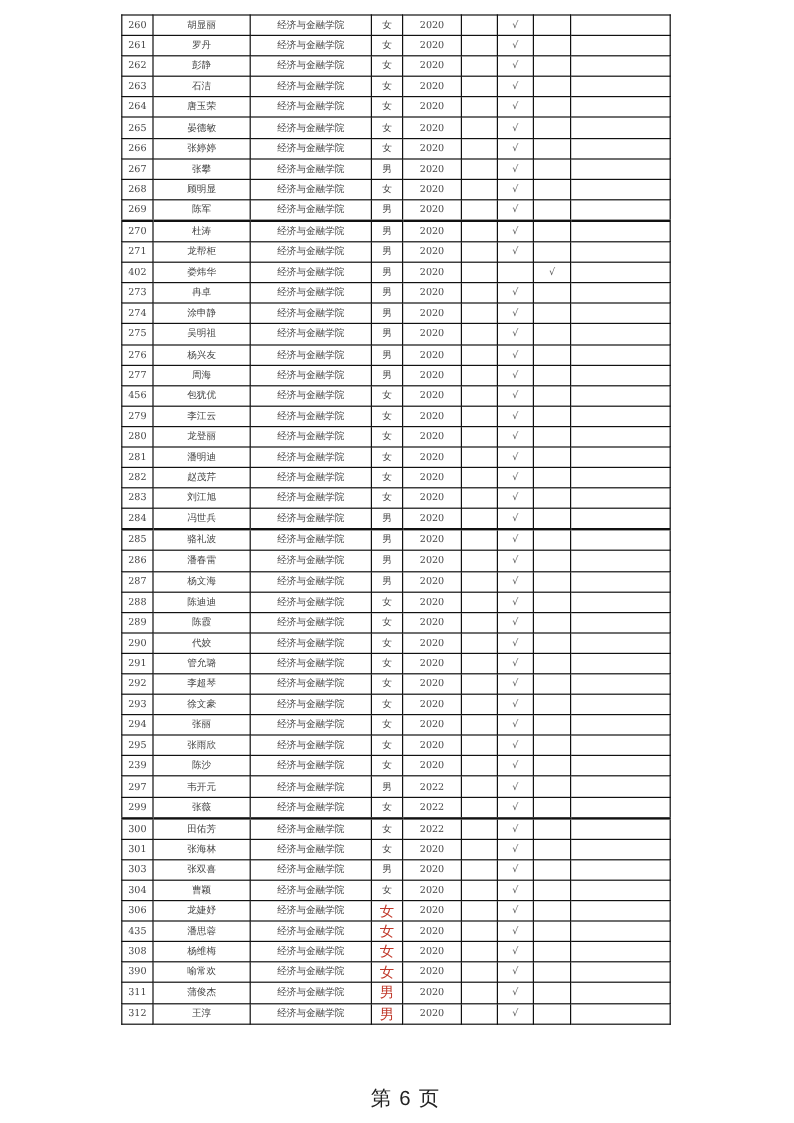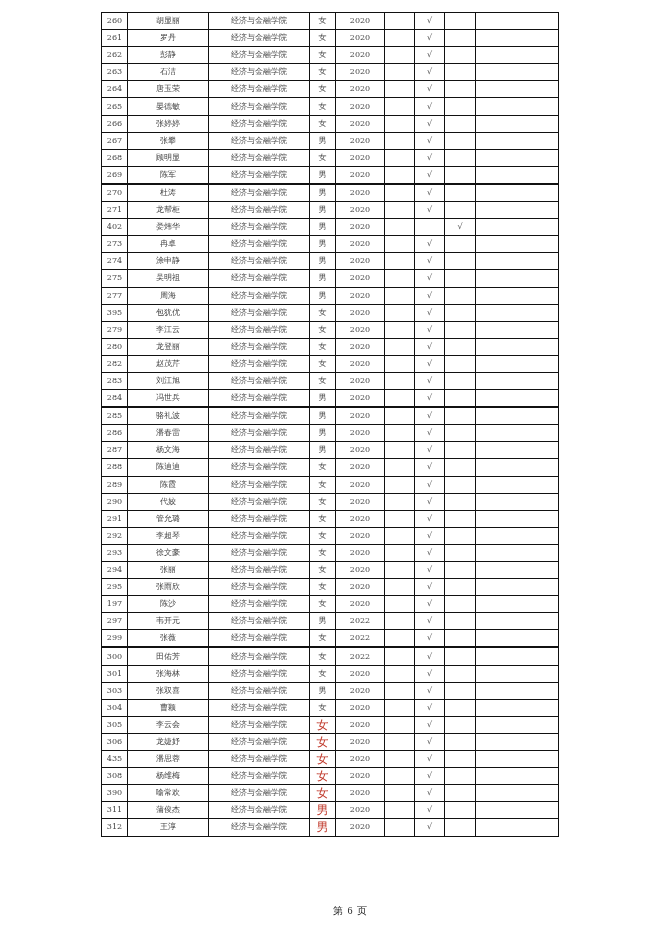--- a/index.html
+++ b/index.html
@@ -6,22 +6,22 @@
     body { width: 662px; height: 936px; position: relative; overflow: hidden;
            font-family: "DejaVu Serif", "Liberation Serif", serif; color: #333; }
     .sheet { position: absolute; left: 101px; top: 12px; }
     table { border-collapse: collapse; table-layout: fixed; }
     td { border: 1px solid #111; height: 16.1px; padding: 0; text-align: center;
          font-size: 8px; line-height: 16px; white-space: nowrap; overflow: hidden; color: #444; }
     tr.thick-top td { border-top: 2.5px solid #111; }
     td.num { font-size: 8px; margin-top: 20px; }
     td.sex.red { color: #c0392b; font-size: 12px; }
     td.chk { font-size: 8px; color: #555; }
-    .footer { position: absolute; left: 309px; top: 904px; font-size: 10px; color: #222;
-              font-family: Liberation Serif, serif; letter-spacing: 1px; margin-left: 24px; }
+    .footer { position: absolute; left: 309px; top: 904px; font-size: 17px; color: #222;
+              font-family: Liberation Sans, sans-serif; letter-spacing: 1px; }
   </style>
 </head>
 <body>
 
 <div class="sheet">
   <table>
     <colgroup>
       <col style="width:26px">
         <col style="width:81px">
         <col style="width:101px">
@@ -203,32 +203,43 @@
     <td>吴明祖</td>
     <td>经济与金融学院</td>
     <td class="sex">男</td>
     <td>2020</td>
     <td></td>
     <td class="chk">√</td>
     <td class="chk"></td>
     <td></td>
   </tr>
         <tr>
+    <td class="num">276</td>
+    <td>杨兴友</td>
+    <td>经济与金融学院</td>
+    <td class="sex">男</td>
+    <td>2020</td>
+    <td></td>
+    <td class="chk">√</td>
+    <td class="chk"></td>
+    <td></td>
+  </tr>
+        <tr>
     <td class="num">277</td>
     <td>周海</td>
     <td>经济与金融学院</td>
     <td class="sex">男</td>
     <td>2020</td>
     <td></td>
     <td class="chk">√</td>
     <td class="chk"></td>
     <td></td>
   </tr>
         <tr>
-    <td class="num">395</td>
+    <td class="num">456</td>
     <td>包犹优</td>
     <td>经济与金融学院</td>
     <td class="sex">女</td>
     <td>2020</td>
     <td></td>
     <td class="chk">√</td>
     <td class="chk"></td>
     <td></td>
   </tr>
         <tr>
@@ -238,20 +249,31 @@
     <td class="sex">女</td>
     <td>2020</td>
     <td></td>
     <td class="chk">√</td>
     <td class="chk"></td>
     <td></td>
   </tr>
         <tr>
     <td class="num">280</td>
     <td>龙登丽</td>
+    <td>经济与金融学院</td>
+    <td class="sex">女</td>
+    <td>2020</td>
+    <td></td>
+    <td class="chk">√</td>
+    <td class="chk"></td>
+    <td></td>
+  </tr>
+        <tr>
+    <td class="num">281</td>
+    <td>潘明迪</td>
     <td>经济与金融学院</td>
     <td class="sex">女</td>
     <td>2020</td>
     <td></td>
     <td class="chk">√</td>
     <td class="chk"></td>
     <td></td>
   </tr>
         <tr>
     <td class="num">282</td>
@@ -401,21 +423,21 @@
     <td>张雨欣</td>
     <td>经济与金融学院</td>
     <td class="sex">女</td>
     <td>2020</td>
     <td></td>
     <td class="chk">√</td>
     <td class="chk"></td>
     <td></td>
   </tr>
         <tr>
-    <td class="num">197</td>
+    <td class="num">239</td>
     <td>陈沙</td>
     <td>经济与金融学院</td>
     <td class="sex">女</td>
     <td>2020</td>
     <td></td>
     <td class="chk">√</td>
     <td class="chk"></td>
     <td></td>
   </tr>
         <tr>
@@ -471,31 +493,20 @@
     <td></td>
     <td class="chk">√</td>
     <td class="chk"></td>
     <td></td>
   </tr>
         <tr>
     <td class="num">304</td>
     <td>曹颖</td>
     <td>经济与金融学院</td>
     <td class="sex">女</td>
-    <td>2020</td>
-    <td></td>
-    <td class="chk">√</td>
-    <td class="chk"></td>
-    <td></td>
-  </tr>
-        <tr>
-    <td class="num">305</td>
-    <td>李云会</td>
-    <td>经济与金融学院</td>
-    <td class="sex red">女</td>
     <td>2020</td>
     <td></td>
     <td class="chk">√</td>
     <td class="chk"></td>
     <td></td>
   </tr>
         <tr>
     <td class="num">306</td>
     <td>龙婕妤</td>
     <td>经济与金融学院</td>

